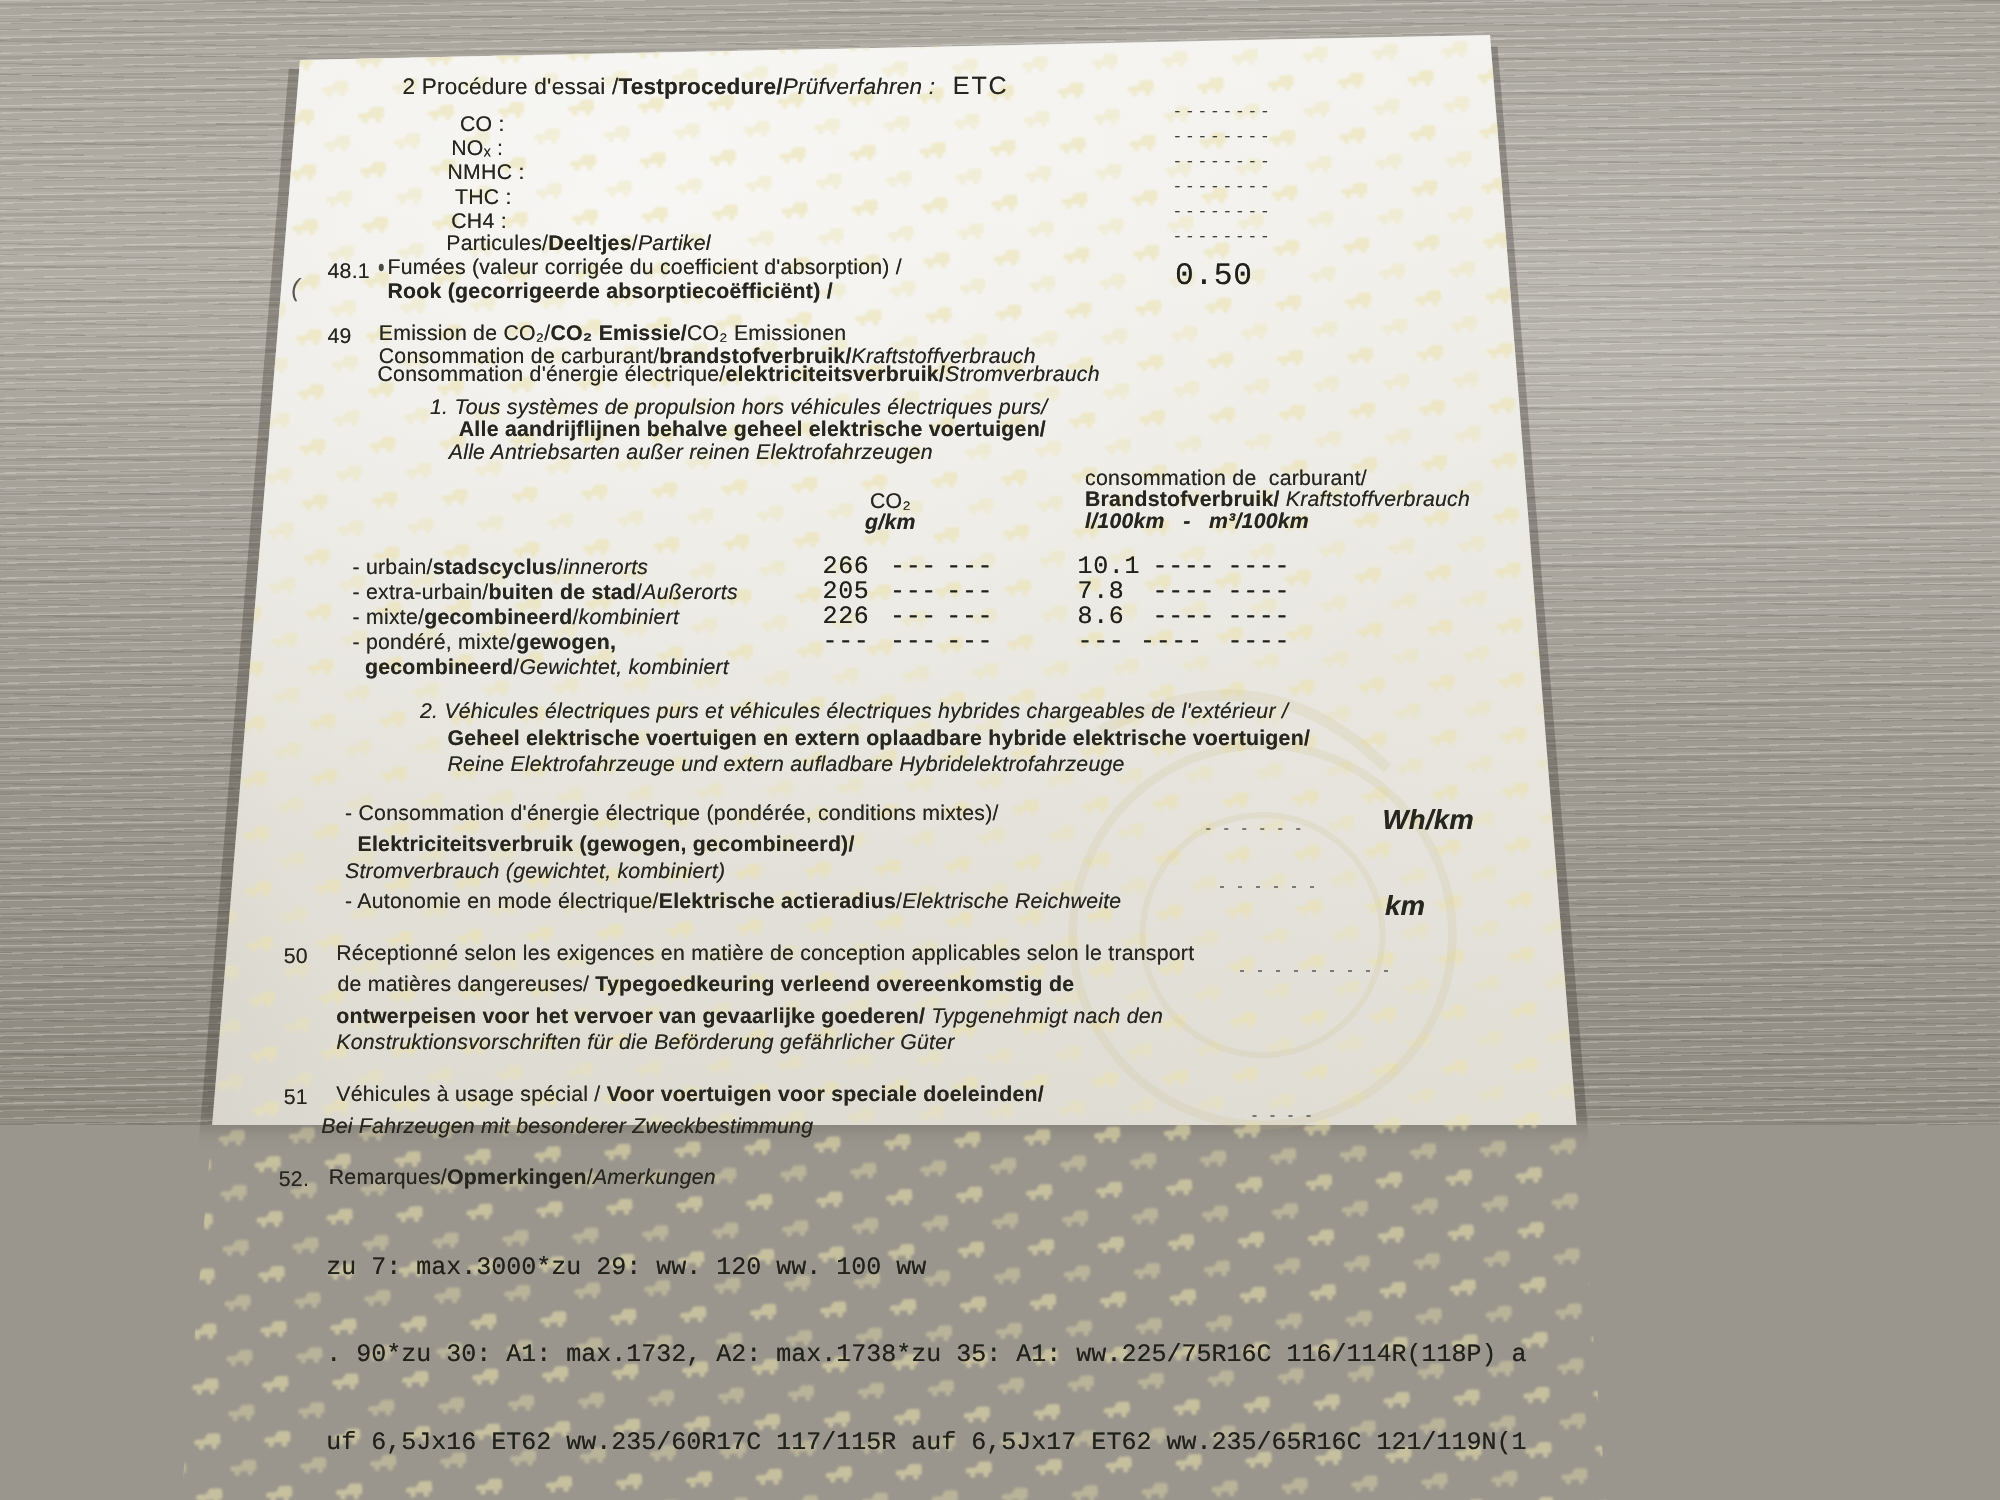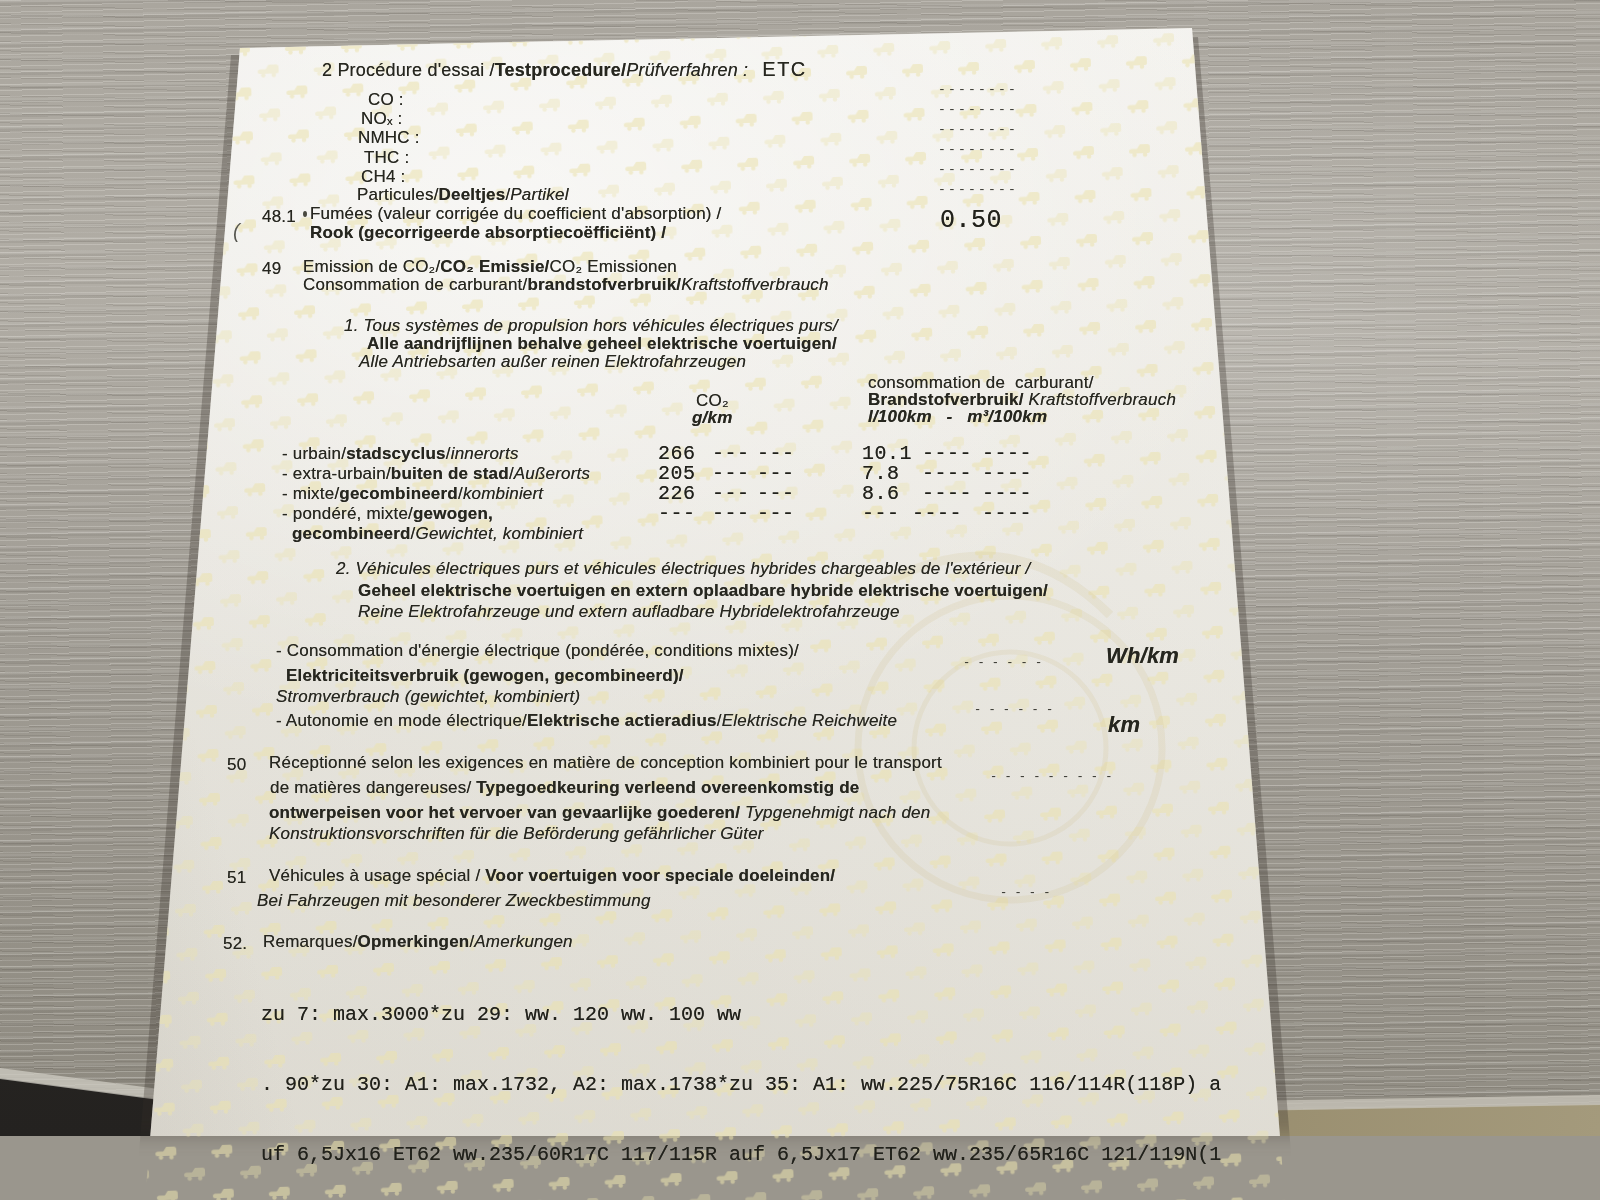--- a/index.html
+++ b/index.html
@@ -1,18 +1,18 @@
 <!DOCTYPE html>
 <html><head>
 <meta charset="utf-8">
 <style>
   html,body{margin:0;padding:0;}
   body{width:1600px;height:1200px;overflow:hidden;position:relative;background:#9a968d;
        font-family:"Liberation Sans","DejaVu Sans",sans-serif;}
-  .scene{position:absolute;inset:0;width:1600px;height:1136px;}
+  .scene{position:absolute;inset:0;width:1600px;height:900px;}
 
   
   .wood{position:absolute;inset:0;
     background:
       radial-gradient(900px 520px at 76% 28%, rgba(255,255,255,0.12), transparent 62%),
       repeating-linear-gradient(178.6deg, rgba(250,248,243,0.22) 0 1px, transparent 1px 6px),
       repeating-linear-gradient(181.1deg, rgba(64,58,50,0.13) 0 1px, transparent 1px 9px),
       repeating-linear-gradient(179.4deg, rgba(255,255,255,0.08) 0 2px, rgba(40,36,30,0.07) 3px 5px, transparent 5px 14px),
       linear-gradient(183deg,#a8a49c 0%,#b1ada5 30%,#a29e96 55%,#97938a 78%,#8d897f 100%);}
   .floor-dark{position:absolute;inset:0;
@@ -122,20 +122,21 @@
     <div class="t" style="left:262px;top:207px">48.1</div>
     <div class="speck" style="left:303px;top:211px"></div>
     <div class="t" style="left:310px;top:204px">Fumées (valeur corrigée du coefficient d'absorption) /</div>
     <div class="t b" style="left:310px;top:223px">Rook (gecorrigeerde absorptiecoëfficiënt) /</div>
     <div class="mono20" style="left:940px;top:206px;font-size:25px">0.50</div>
     <div class="stray" style="left:233px;top:220px">(</div>
 
     <div class="t" style="left:262px;top:259px">49</div>
     <div class="t" style="left:303px;top:257px"><span>Emission de CO₂/</span><span class="b">CO₂ Emissie/</span><span>CO₂ Emissionen</span></div>
     <div class="t" style="left:303px;top:275px"><span>Consommation de carburant/</span><span class="b">brandstofverbruik/</span><span class="i">Kraftstoffverbrauch</span></div>
+    <div class="t" style="left:302px;top:290px"><span>Consommation d'énergie électrique/</span><span class="b">elektriciteitsverbruik/</span><span class="i">Stromverbrauch</span></div>
 
     <div class="t i" style="left:344px;top:316px">1. Tous systèmes de propulsion hors véhicules électriques purs/</div>
     <div class="t i" style="left:359px;top:352px">Alle Antriebsarten außer reinen Elektrofahrzeugen</div>
     <div class="t b" style="left:367px;top:334px">Alle aandrijflijnen behalve geheel elektrische voertuigen/</div>
 
     <div class="t" style="left:868px;top:373px">consommation de  carburant/</div>
     <div class="t" style="left:696px;top:391px">CO₂</div>
     <div class="t" style="left:868px;top:390px"><span class="b">Brandstofverbruik/</span><span class="i"> Kraftstoffverbrauch</span></div>
     <div class="t bi" style="left:692px;top:408px">g/km</div>
     <div class="t bi" style="left:868px;top:407px">l/100km   -   m³/100km</div>
@@ -181,21 +182,21 @@
     <div class="t b" style="left:286px;top:666px">Elektriciteitsverbruik (gewogen, gecombineerd)/</div>
     <div class="t i" style="left:276px;top:687px">Stromverbrauch (gewichtet, kombiniert)</div>
     <div class="dashln" style="left:963px;top:656px">- - - - - -</div>
     <div class="t bi unit" style="left:1106px;top:643px">Wh/km</div>
 
     <div class="t" style="left:276px;top:711px"><span>- Autonomie en mode électrique/</span><span class="b">Elektrische actieradius</span><span>/</span><span class="i">Elektrische Reichweite</span></div>
     <div class="dashln" style="left:974px;top:703px">- - - - - -</div>
     <div class="t bi unit" style="left:1108px;top:712px">km</div>
 
     <div class="t" style="left:227px;top:755px">50</div>
-    <div class="t" style="left:269px;top:753px">Réceptionné selon les exigences en matière de conception kombiniert pour le transport</div>
+    <div class="t" style="left:269px;top:753px">Réceptionné selon les exigences en matière de conception applicables selon le transport</div>
     <div class="t" style="left:269px;top:803px"><span class="b">ontwerpeisen voor het vervoer van gevaarlijke goederen/</span><span class="i"> Typgenehmigt nach den</span></div>
     <div class="t" style="left:270px;top:778px"><span>de matières dangereuses/ </span><span class="b">Typegoedkeuring verleend overeenkomstig de</span></div>
     <div class="t i" style="left:269px;top:824px">Konstruktionsvorschriften für die Beförderung gefährlicher Güter</div>
     <div class="dashln" style="left:990px;top:770px">- - - - - - - - -</div>
 
     <div class="t" style="left:227px;top:868px">51</div>
     <div class="t" style="left:269px;top:866px"><span>Véhicules à usage spécial / </span><span class="b">Voor voertuigen voor speciale doeleinden/</span></div>
     <div class="t i" style="left:257px;top:891px">Bei Fahrzeugen mit besonderer Zweckbestimmung</div>
     <div class="dashln" style="left:1000px;top:886px">- - - -</div>
 

